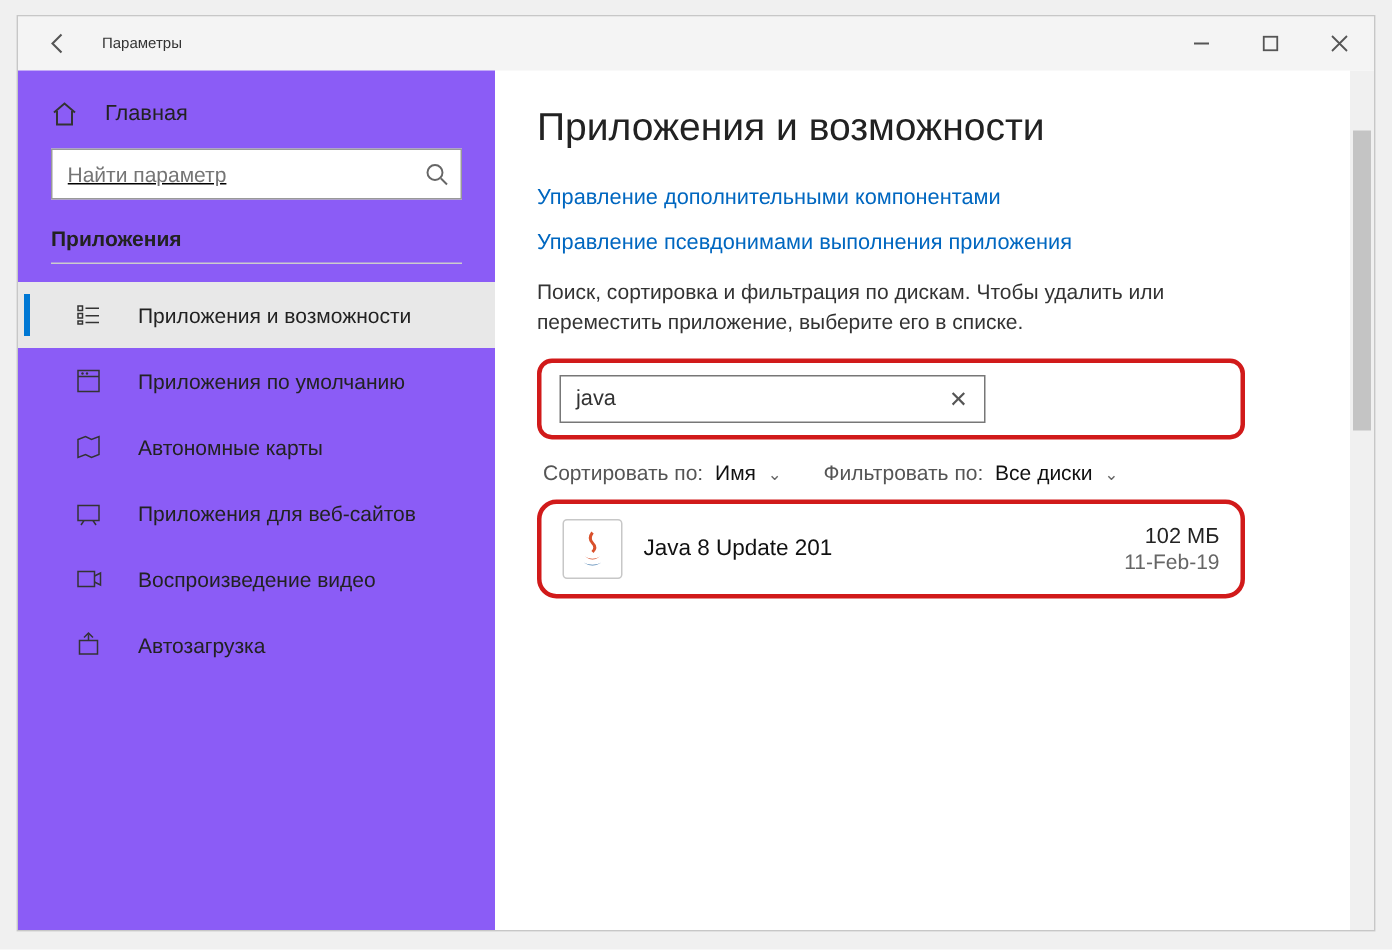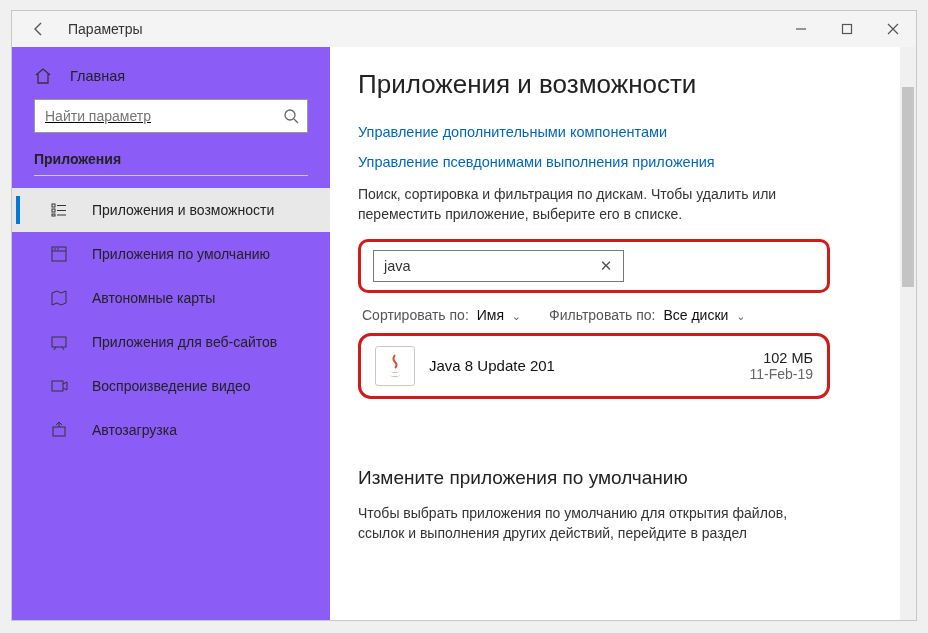--- a/index.html
+++ b/index.html
@@ -7,21 +7,21 @@
   .window {
     width: 906px; height: 611px; margin: 0 auto;
     background: #fff; border: 1px solid #c7c7c7; position: relative;
     display: flex; flex-direction: column; overflow: hidden;
   }
   .titlebar {
     height: 36px; display: flex; align-items: center;
     padding-left: 12px; background: #f4f4f4; flex: 0 0 auto;
   }
   .back-btn { width: 30px; height: 30px; display:flex;align-items:center;justify-content:center; color:#555;}
-  .titlebar .title { margin-left: 14px; font-size: 14px; color: #333; }
+  .titlebar .title { margin-left: 14px; font-size: 10px; color: #333; }
   .win-controls { margin-left: auto; display: flex; }
   .win-controls > div { width: 46px; height: 36px; display:flex;align-items:center;justify-content:center; color:#555;}
   .body { flex: 1 1 auto; display: flex; min-height: 0; }
   .sidebar {
     width: 318px; background: #8b5cf6; padding: 14px 0 0 0;
     display: flex; flex-direction: column; overflow: hidden;
   }
   .home-row { display:flex; align-items:center; padding: 6px 22px 14px 22px; }
   .home-row .icon { width:18px; margin-right:18px; color:#333;}
   .home-row .label { font-size: 14.5px; color:#222;}
@@ -50,21 +50,21 @@
     flex:1; overflow-y:auto; padding: 22px 40px 10px 28px; position:relative;
   }
   .main h1 { font-size:26px; font-weight:400; color:#222; margin-bottom:24px;}
   .link { color:#0067c0; font-size:14.5px; margin-bottom:14px; display:block;}
   .desc { font-size:14px; color:#333; line-height:1.45; margin:14px 0 14px 0; max-width:470px;}
   .highlight-box {
     border:3px solid #d11a1a; border-radius:10px; padding:8px 12px;
     margin-bottom:6px; max-width:472px;
   }
   .app-search {
-    height:32px; width:251px; border:1px solid #777; display:flex; align-items:center;
+    height:32px; width:284px; border:1px solid #777; display:flex; align-items:center;
     padding:0 6px 0 10px;
   }
   .app-search span.val { flex:1; font-size:14.5px; color:#333;}
   .app-search .clear { color:#555; width:22px; text-align:center; font-size:15px;}
   .sort-row { display:flex; gap:28px; font-size:14px; color:#555; padding:8px 0 10px 4px;}
   .sort-row .pair .lbl { color:#555;}
   .sort-row .pair .val { color:#111; margin-left:4px;}
   .sort-row .chev { font-size:11px; color:#666; margin-left:4px;}
   .app-row {
     border:3px solid #d11a1a; border-radius:13px; padding:10px 14px;
@@ -242,24 +242,20 @@
         </div>
         <div class="app-info">
           <div class="app-name">Java 8 Update 201</div>
         </div>
         <div class="app-meta">
           <div class="size">102 МБ</div>
           <div>11-Feb-19</div>
         </div>
       </div>
 
-      <div class="section2">
-        <h2>Измените приложения по умолчанию</h2>
-        <p class="desc">Чтобы выбрать приложения по умолчанию для открытия файлов, ссылок и выполнения других действий, перейдите в раздел</p>
-      </div>
 
       <div class="scrollbar">
         <div class="thumb"></div>
       </div>
     </div>
 
   </div>
 </div>
 
 </body></html>

